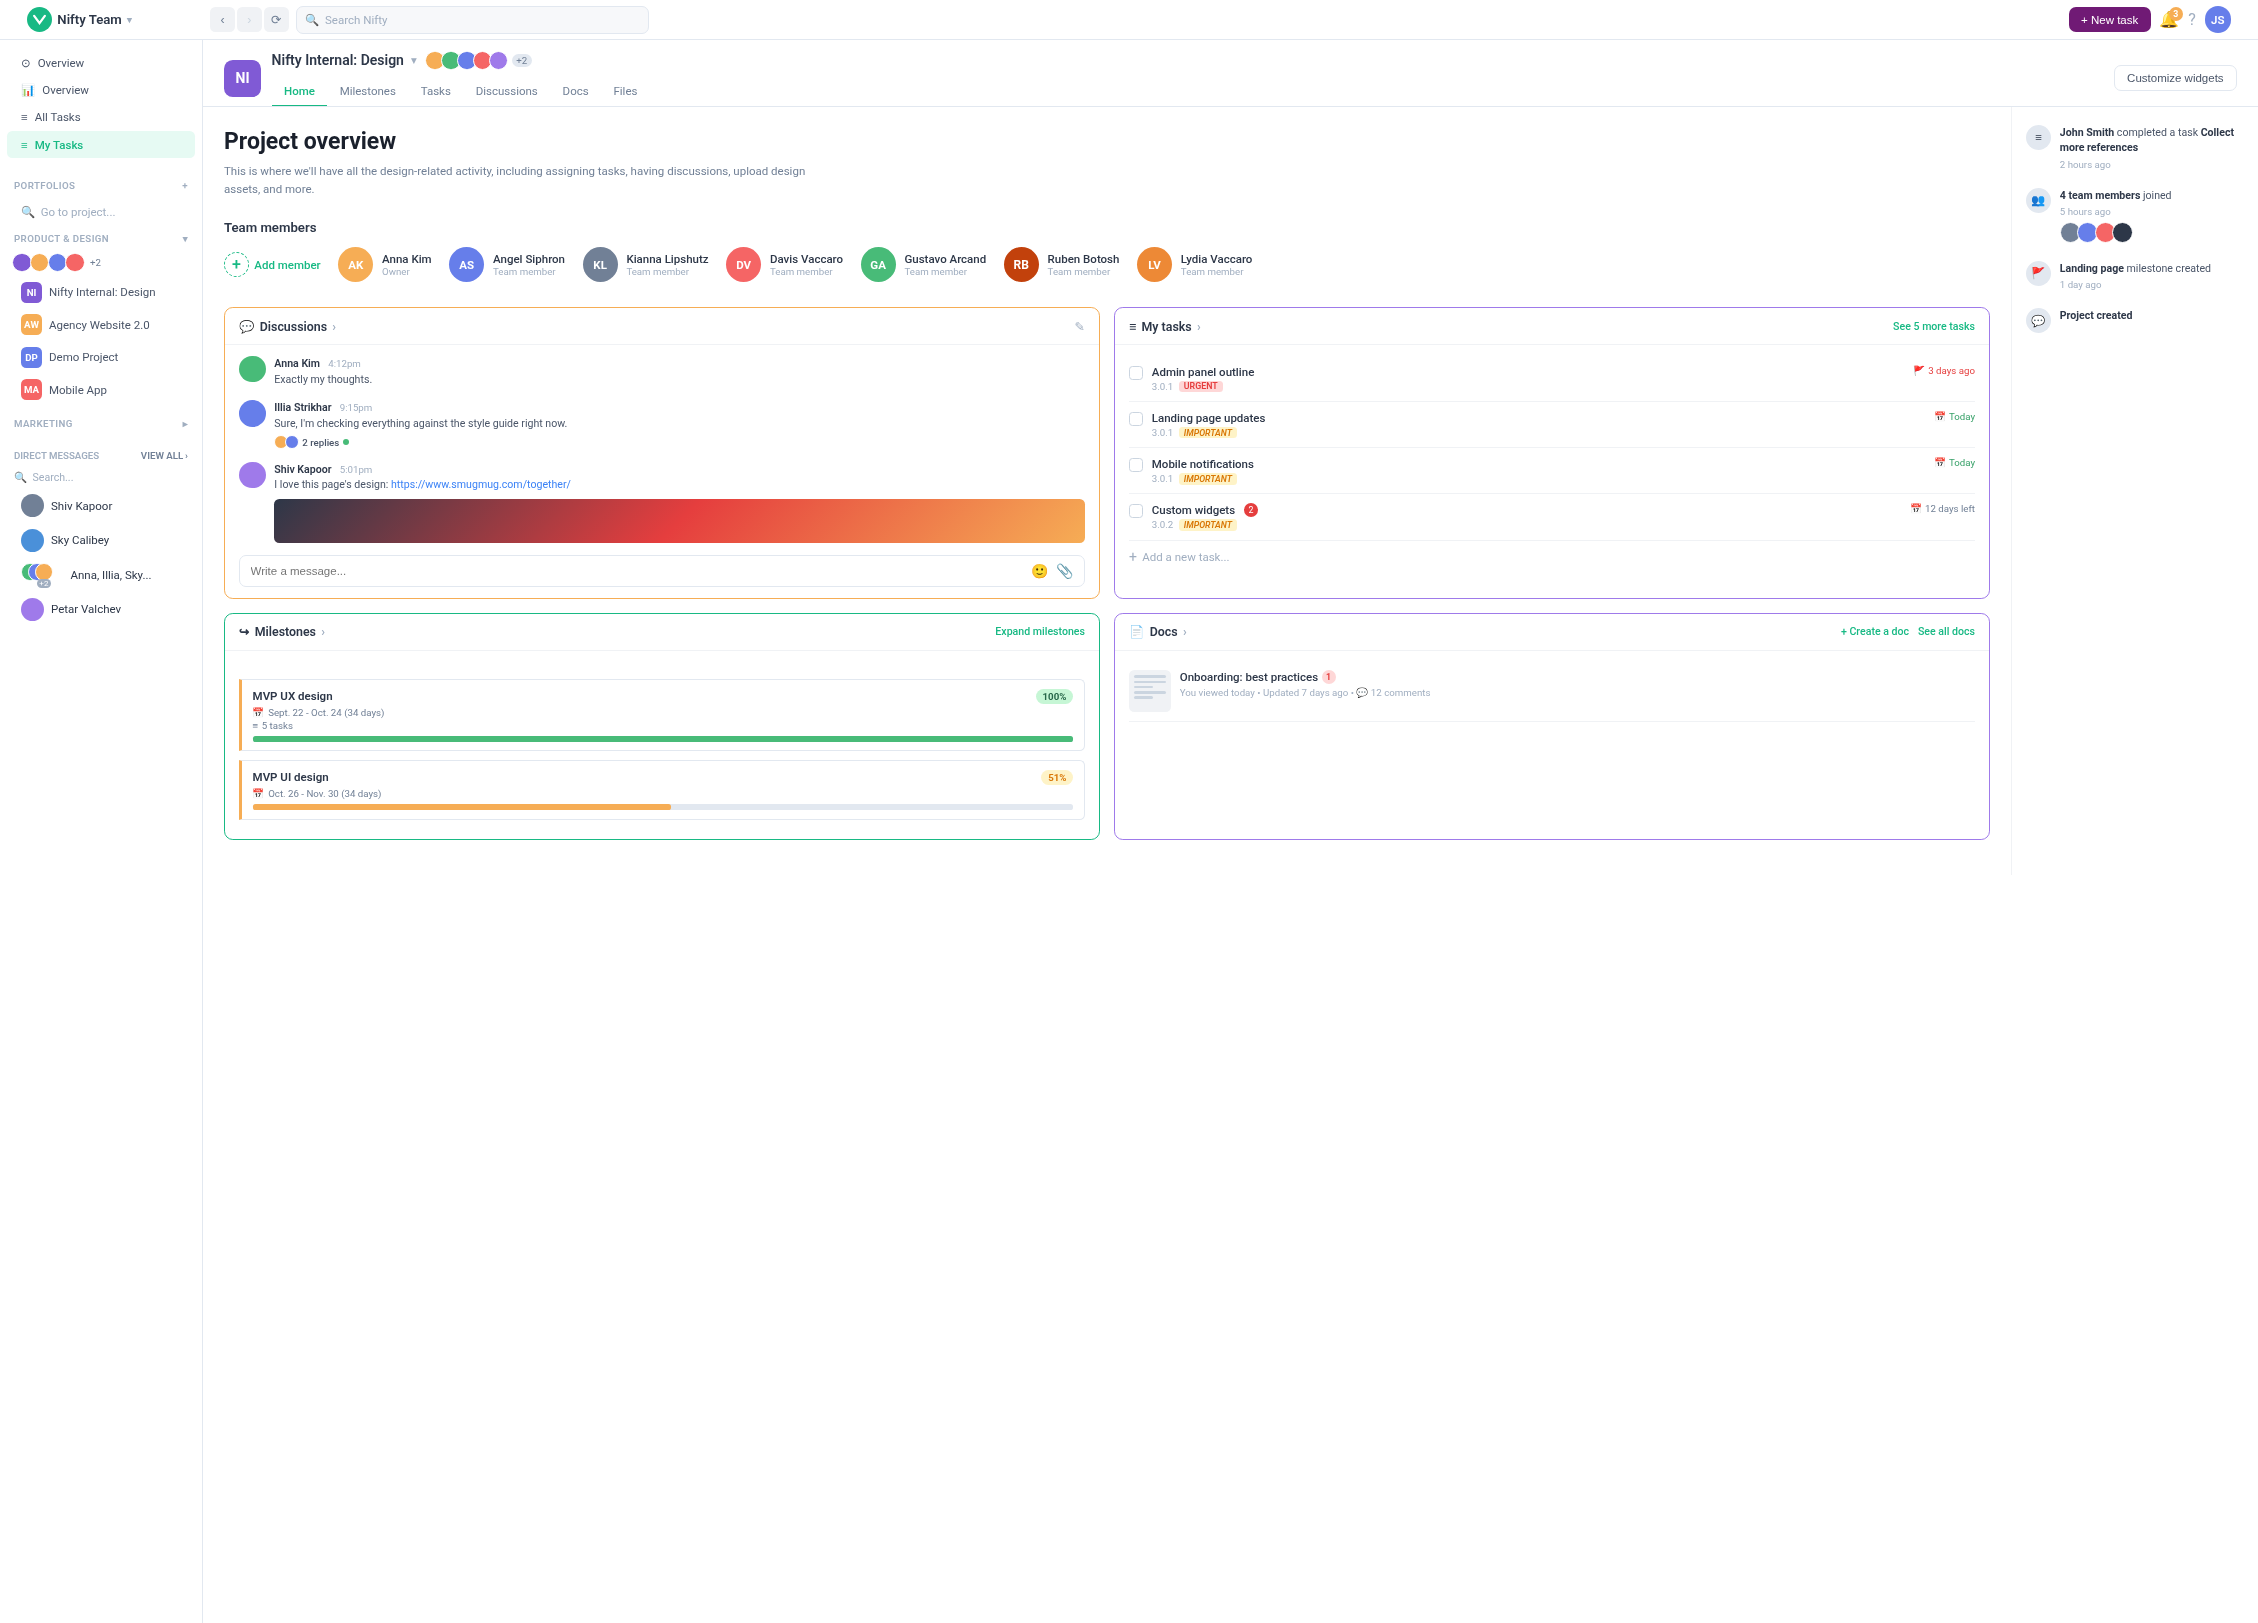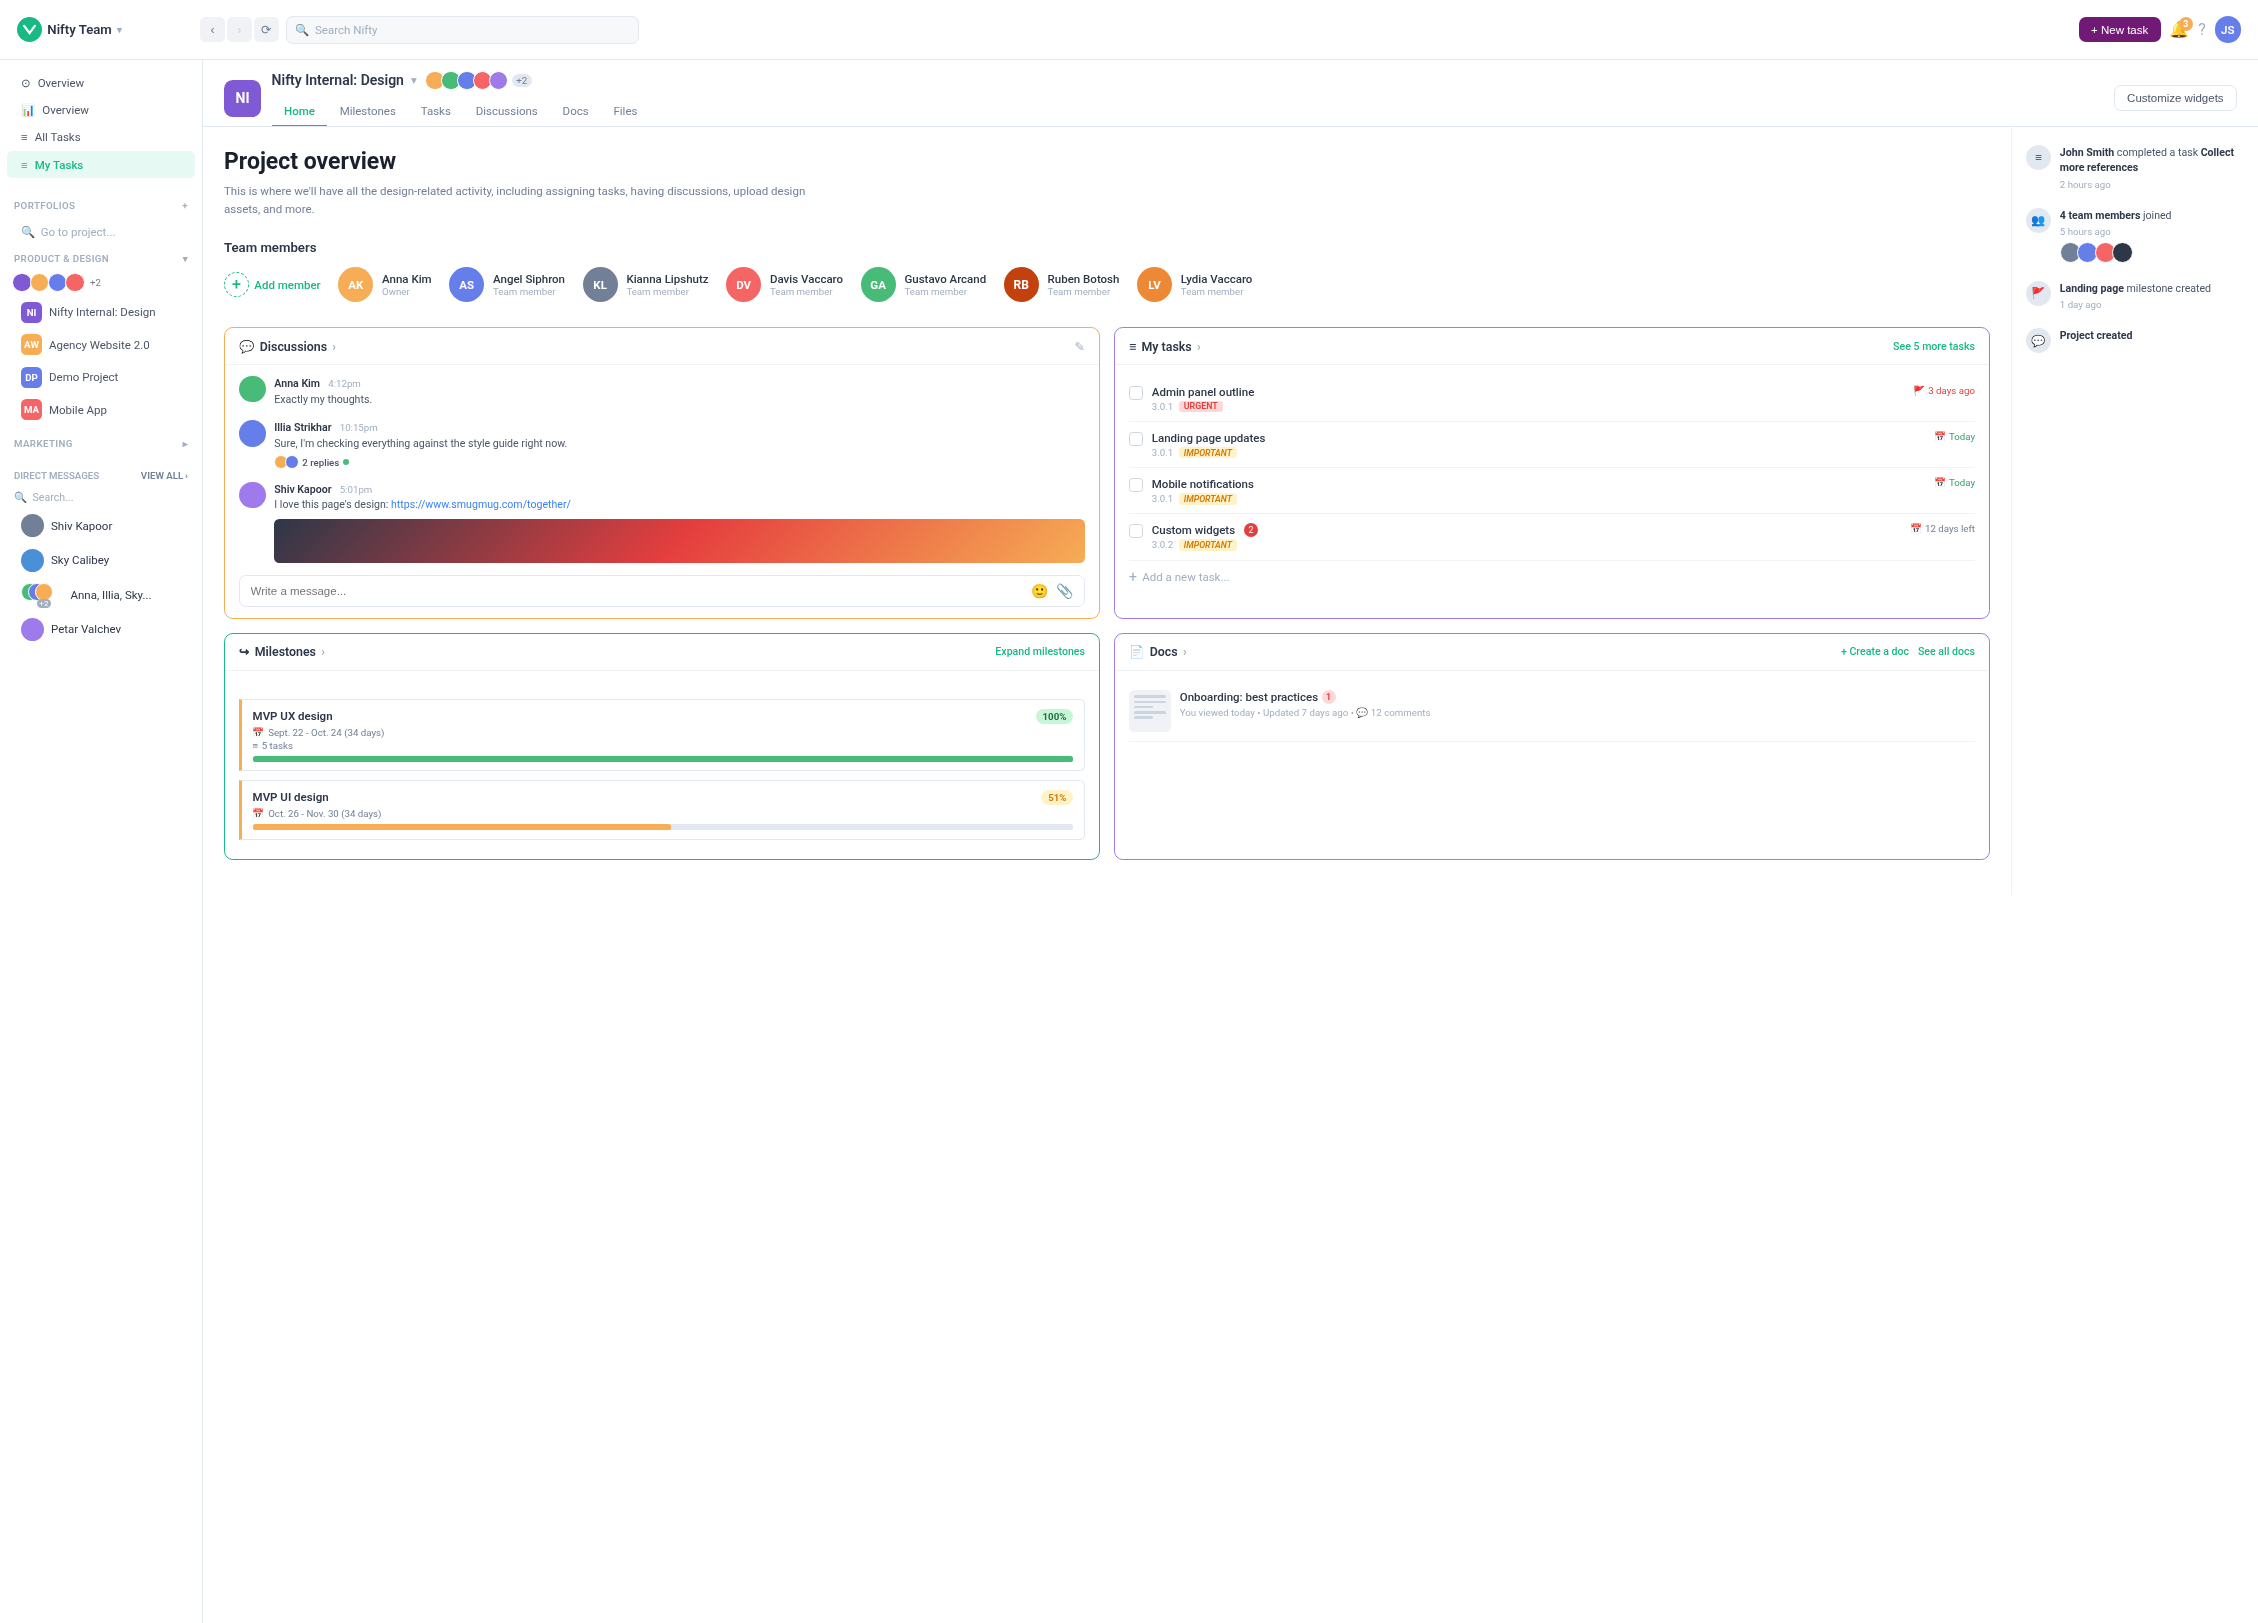--- a/index.html
+++ b/index.html
@@ -1,20 +1,20 @@
 <!DOCTYPE html>
 <html style="font-size:14px"><head>
   <meta charset="utf-8">
   <style>
     * { box-sizing: border-box; margin: 0; padding: 0; }
     body { font-family: -apple-system, BlinkMacSystemFont, 'Segoe UI', Roboto, sans-serif; background: #f5f6f8; font-size: 11.5px; color: #2d3748; }
 
     
     .app { display: flex; flex-direction: column; height: 100vh; overflow: hidden; }
-    .topbar { display: flex; align-items: center; height: 60px; background: #fff; border-bottom: 0.9px solid #e2e8f0; padding: 0 17px; gap: 7px; flex-shrink: 0; }
+    .topbar { display: flex; align-items: center; height: 40px; background: #fff; border-bottom: 0.9px solid #e2e8f0; padding: 0 27px; gap: 7px; flex-shrink: 0; }
     .main-area { display: flex; flex: 1; overflow: hidden; }
     .sidebar { width: 203px; background: #fff; border-right: 0.9px solid #e2e8f0; overflow-y: auto; flex-shrink: 0; padding-bottom: 17.6px; }
     .content { flex: 1; overflow-y: auto; background: #fff; }
 
     
     .topbar-brand { display: flex; align-items: center; gap: 5.3px; font-weight: 600; font-size: 13.2px; color: #2d3748; min-width: 176px; }
     .topbar-nav-btns { display: flex; gap: 1.8px; }
     .topbar-nav-btn { width: 25px; height: 25px; border: none; background: #f0f2f5; border-radius: 5.3px; cursor: pointer; display: flex; align-items: center; justify-content: center; color: #718096; font-size: 12.4px; }
     .topbar-search { flex: 1; max-width: 353px; height: 28px; border: 0.9px solid #e2e8f0; border-radius: 7px; background: #f7f8fa; display: flex; align-items: center; padding: 0 8.8px; gap: 5.3px; color: #a0aec0; font-size: 11.5px; }
     .topbar-actions { margin-left: auto; display: flex; align-items: center; gap: 8.8px; }
@@ -392,21 +392,21 @@
                     <span class="msg-name">Anna Kim</span>
                     <span class="msg-time">4:12pm</span>
                     <div class="msg-text">Exactly my thoughts.</div>
                   </div>
                 </div>
 
                 <div class="discussion-msg">
                   <div class="msg-avatar" style="background:#667eea;"></div>
                   <div>
                     <span class="msg-name">Illia Strikhar</span>
-                    <span class="msg-time">10:15pm</span>
+                    <span class="msg-time">9:15pm</span>
                     <div class="msg-text">Sure, I'm checking everything against the style guide right now.</div>
                     <div class="replies-btn">
                       <div style="display:flex;gap:-1.8px;">
                         <div style="width:14px;height:14px;border-radius:50%;background:#f6ad55;border:0.9px solid #fff;"></div>
                         <div style="width:14px;height:14px;border-radius:50%;background:#667eea;border:0.9px solid #fff;margin-left:-3.5px;"></div>
                       </div>
                       <span style="color:#4a5568;font-weight:500;">2 replies</span>
                       <div class="reply-dot"></div>
                     </div>
                   </div>

